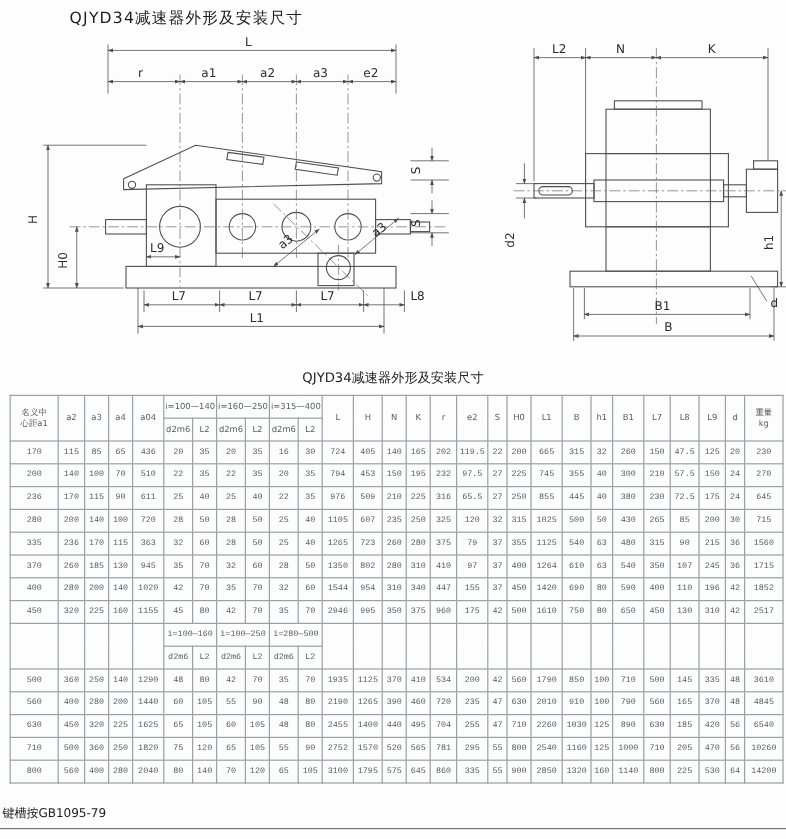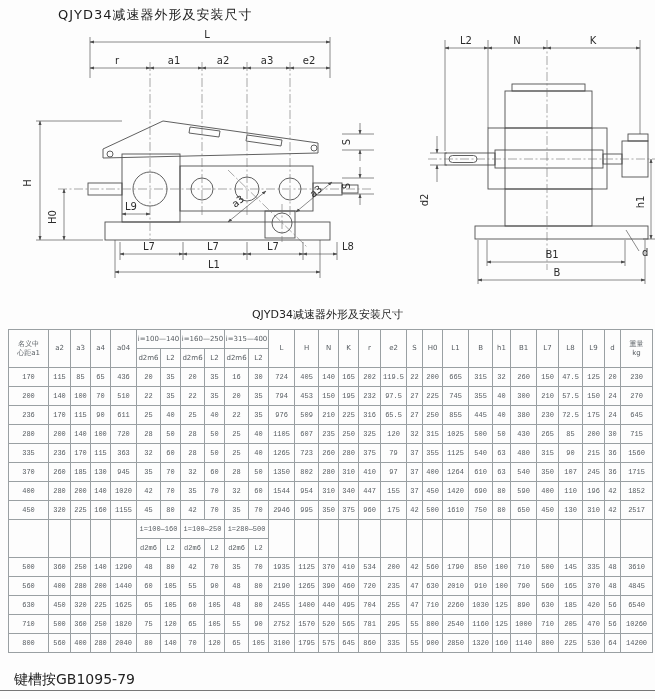--- a/index.html
+++ b/index.html
@@ -7,21 +7,21 @@
        font-family:"DejaVu Sans",sans-serif;overflow:hidden;}
   #page-title{position:absolute;left:58px;top:6px;font-size:13px;color:#1c1c1c;letter-spacing:1px;}
   #dwg{position:absolute;left:0;top:26px;}
   #table-title{position:absolute;top:307px;left:0;width:655px;text-align:center;font-size:11px;color:#222;}
   #dim-table{position:absolute;left:8px;top:329px;border-collapse:collapse;table-layout:fixed;width:644px;}
   #dim-table th,#dim-table td{
       border:1px solid #9aa0a3;font-weight:normal;text-align:center;vertical-align:middle;
       padding:0;overflow:hidden;white-space:nowrap;color:#565c61;font-size:7px;line-height:1.15;}
   #dim-table thead tr{height:19px;}
   #dim-table tbody tr{height:19px;font-family:Liberation Mono, monospace;}
-  #footnote{position:absolute;left:2px;top:671px;font-size:14px;color:#222;margin-left:12px;}
+  #footnote{position:absolute;left:2px;top:671px;font-size:10px;color:#222;}
   #bottom-rule{position:absolute;left:0;top:690px;width:655px;border-top:1px solid #777;height:0;}
   .ln{fill:none;stroke:#4e4e4e;stroke-width:0.9;}
   .cl{fill:none;stroke:#6e6e6e;stroke-width:0.6;stroke-dasharray:9 2.5 2 2.5;}
   .dim{fill:none;stroke:#4e4e4e;stroke-width:0.65;}
   .dl{font-size:10px;fill:#2c2c2c;}
 </style>
 </head>
 <body>
 
 <div id="page-title">QJYD34减速器外形及安装尺寸</div>

